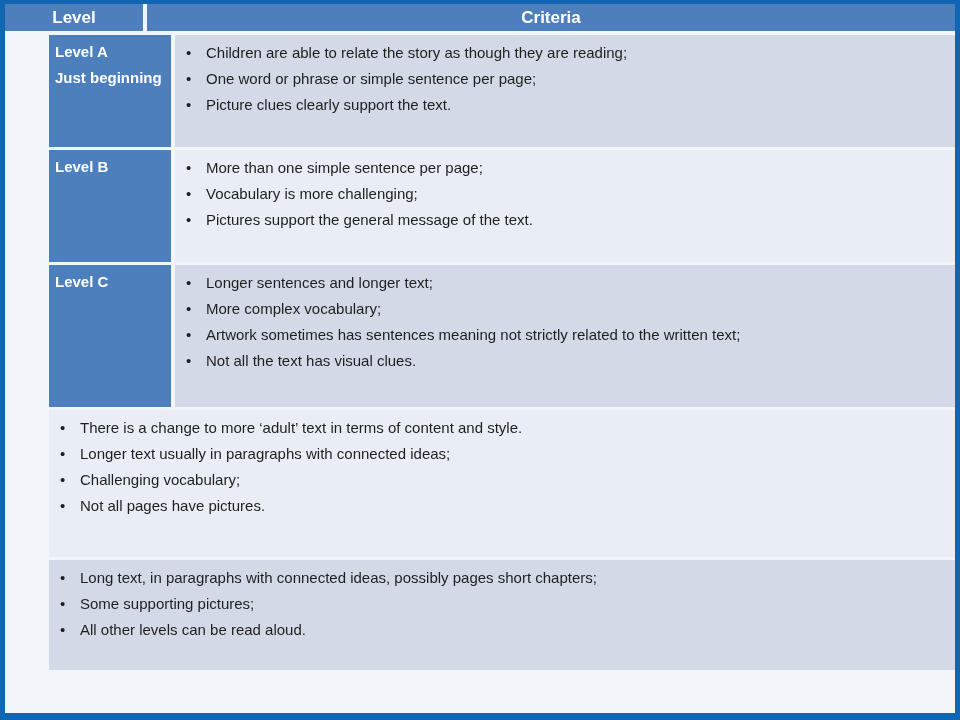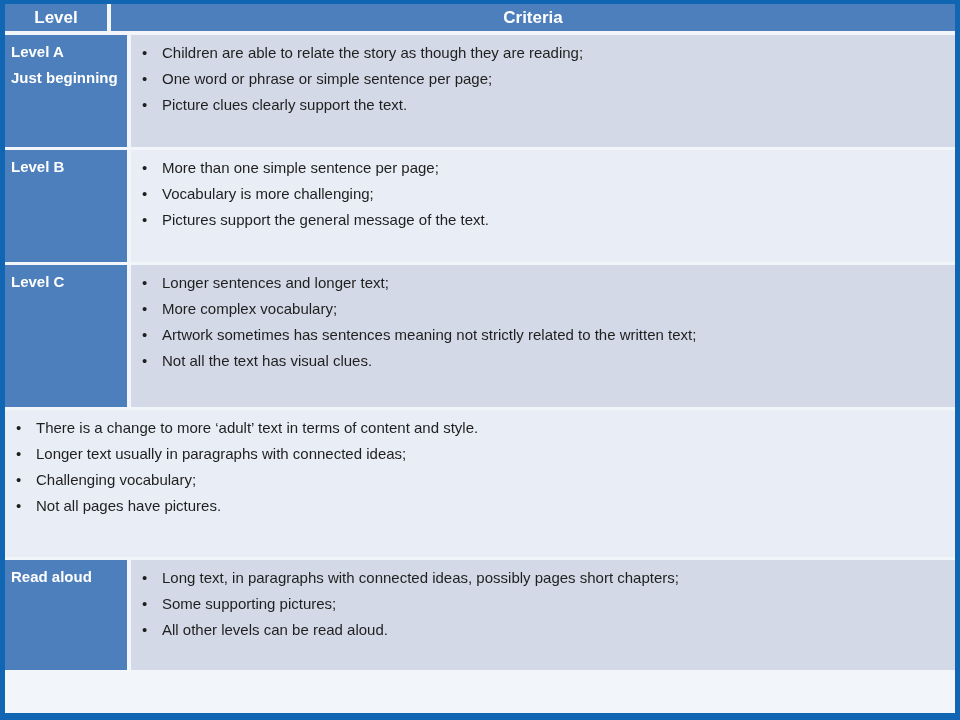--- a/index.html
+++ b/index.html
@@ -26,23 +26,23 @@
   }
   .hcell {
     background: var(--header-bg, #4d7fbc);
     color: var(--header-text, #ffffff);
     font-weight: bold;
     font-size: 17px;
     display: flex;
     align-items: center;
     justify-content: center;
   }
-  .hcell.level-col { width: 102px; margin-right: 4px; flex: none; }
+  .hcell.level-col { width: 138px; margin-right: 4px; flex: none; }
   .hcell.criteria-col { flex: 1; }
-  .tbody { display: flex; flex-direction: column; flex: 1; }
+  .tbody { display: flex; flex-direction: column; flex: 1; padding-left: 44px; }
   .row { display: flex; margin-top: 3px; }
   .row:first-child { margin-top: 0; }
   .row-1 { height: 112px; }
   .row-2 { height: 112px; }
   .row-3 { height: 142px; }
   .row-4 { height: 147px; }
   .row-5 { height: 110px; }
   .level-cell {
     width: 122px; flex: none;
     margin-right: 4px;
@@ -173,24 +173,20 @@
             </li>
             <li class="bullet-item">
               <span class="bullet">•</span>
               <span class="bullet-text">Not all pages have pictures.</span>
             </li>
           </ul>
     </div>
   </div>
 
   <div class="row band-dark row-5">
-    <div class="level-cell">
-      <div>Read aloud</div>
-      <div></div>
-    </div>
     <div class="criteria-cell">
       <ul class="criteria-list">
             <li class="bullet-item">
               <span class="bullet">•</span>
               <span class="bullet-text">Long text, in paragraphs with connected ideas, possibly pages short chapters;</span>
             </li>
             <li class="bullet-item">
               <span class="bullet">•</span>
               <span class="bullet-text">Some supporting pictures;</span>
             </li>

